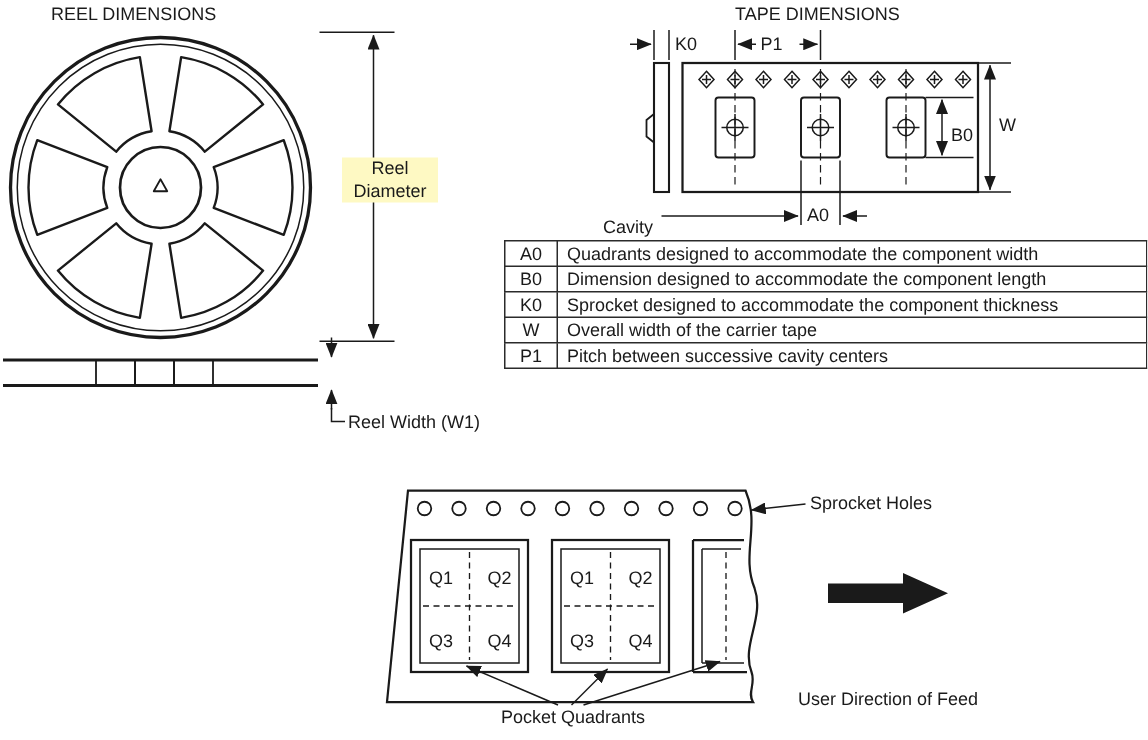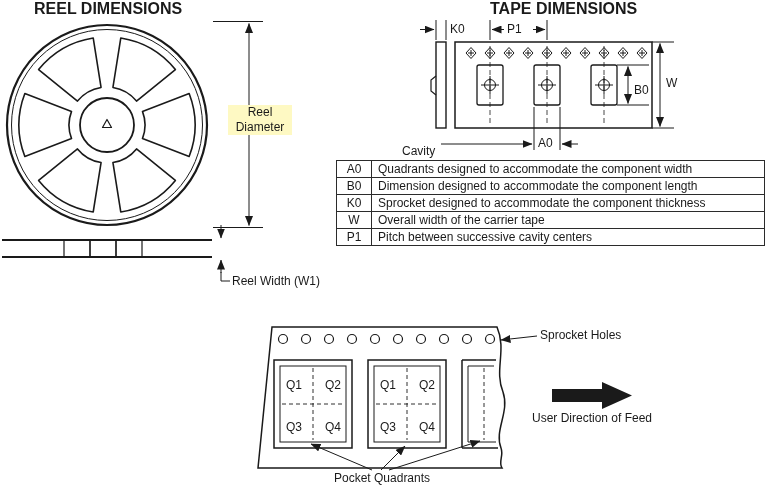--- a/index.html
+++ b/index.html
@@ -1,25 +1,25 @@
 <!DOCTYPE html>
 <html><head>
 <meta charset="utf-8">
 <style>
   html,body{margin:0;padding:0;background:#ffffff;}
   #stage{
     position:relative;width:765px;height:493px;background:#ffffff;overflow:hidden;
     font-family:"Liberation Sans",sans-serif;color:#1a1a1a;
   }
   .lbl{position:absolute;font-size:12px;line-height:14px;white-space:nowrap;}
-  .title{font-weight:bold;font-size:16px;}
+  .title{font-weight:normal;font-size:12px;}
   .wbg{background:#ffffff;}
   #reel-diameter-label{white-space:normal;width:64px;text-align:center;line-height:15px;background:#fef9c3;}
   #quadrant-title{left:0;width:765px;text-align:center;}
-  #feed-label{width:160px;text-align:center;white-space:nowrap;}
+  #feed-label{width:160px;text-align:center;white-space:nowrap;margin-top:48px;}
   .qlbl{width:26px;text-align:center;}
   svg{position:absolute;left:0;top:0;}
   table.dim{
     position:absolute;left:336px;top:160px;border-collapse:collapse;
     font-size:12px;color:#1a1a1a;
   }
   table.dim td{
     border:1px solid #2b2b2b;padding:0 6px;height:16px;line-height:16px;white-space:nowrap;
   }
   table.dim td.code{width:30px;text-align:center;padding:0 3px;}

